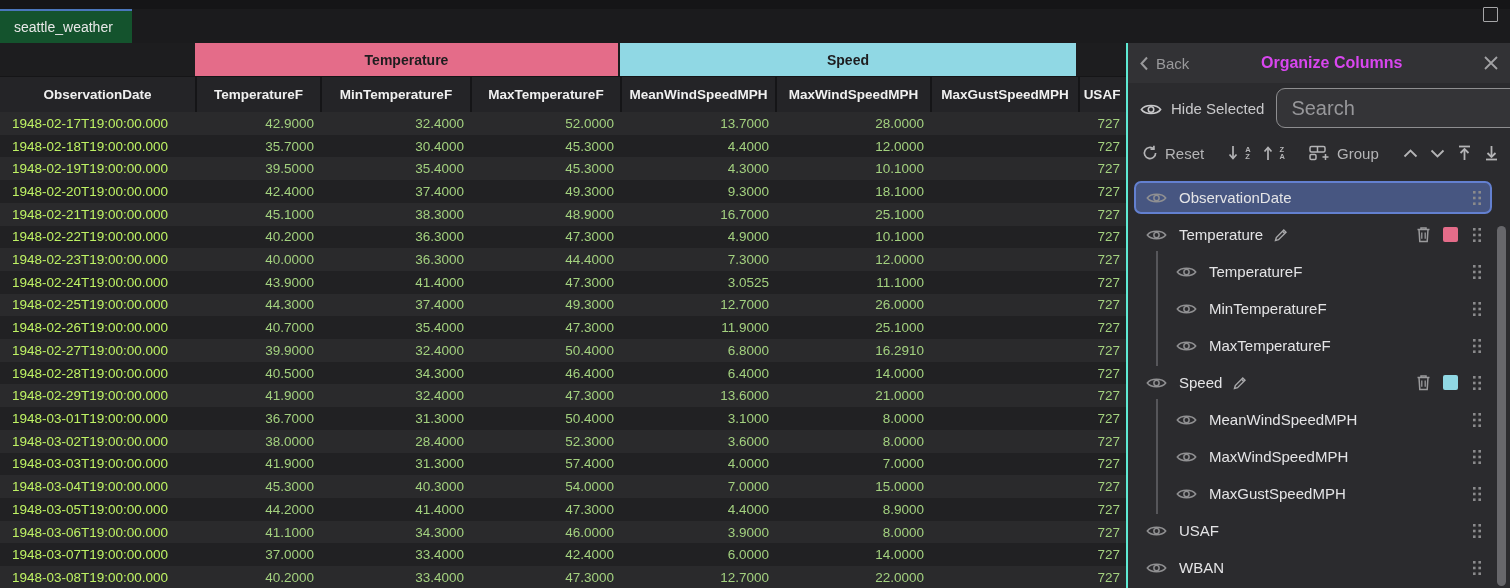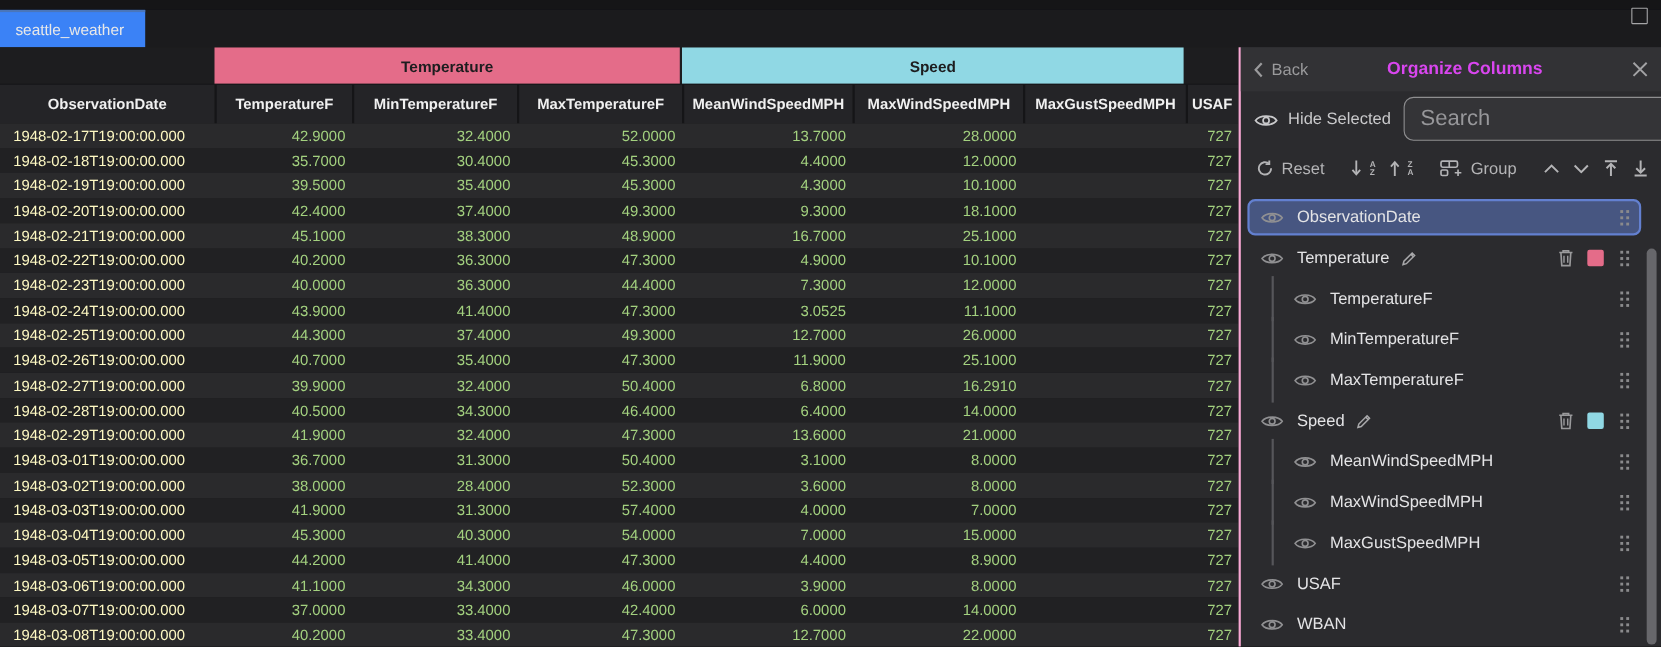--- a/index.html
+++ b/index.html
@@ -1,45 +1,45 @@
 <!DOCTYPE html>
 <html><head>
 <meta charset="utf-8">
 <style>
   html,body{margin:0;padding:0;background:#141416;}
   .screen{position:relative;width:1510px;height:588px;overflow:hidden;
     font-family:"Liberation Sans",sans-serif;background:#1d1d1f;color:#e6e6e8;}
   
   .topstrip{position:absolute;left:0;top:0;width:100%;height:9px;background:#151517;}
   .tabrow{position:absolute;left:0;top:9px;width:100%;height:34px;background:#1b1b1d;display:flex;align-items:stretch;}
-  .tab{width:132px;background:#3b82f6;border-top:2px solid #4a76bb;display:flex;align-items:center;
+  .tab{width:132px;background:#14532d;border-top:2px solid #4a76bb;display:flex;align-items:center;
     padding-left:14px;font-size:14px;color:#e8e8e8;box-sizing:border-box;}
   .winbtn{position:absolute;right:12px;top:7px;width:13px;height:13px;border:1.5px solid #a6a6a8;border-radius:1px;}
   
   .tableregion{position:absolute;left:0;top:43px;width:1126px;bottom:0;overflow:hidden;background:#1d1d1f;}
   .grouprow{display:flex;height:33px;}
   .gspacer{width:195px;}
   .gcell{display:flex;align-items:center;justify-content:center;font-weight:bold;font-size:14px;color:#1d1d1f;margin-right:2px;}
   .g-temp{width:423px;}
   .g-speed{width:456px;}
   .headrow{display:flex;height:35px;background:#242427;border-top:1px solid #151517;}
   .th{display:flex;align-items:center;justify-content:center;font-weight:bold;font-size:13.5px;color:#f0f0f0;
     box-sizing:border-box;border-left:2px solid #151517;overflow:hidden;white-space:nowrap;}
   .th:first-child{border-left:none;}
   .rows{height:477px;overflow:hidden;}
   .tr{display:flex;height:22.71px;align-items:center;}
   .tr.odd{background:#2a2a2c;}
   .tr.even{background:#212123;}
   .td{box-sizing:border-box;font-size:13.5px;white-space:nowrap;overflow:hidden;}
-  .td.date{color:#fef9c3;text-align:left;padding-left:12px;}
+  .td.date{color:#bef264;text-align:left;padding-left:12px;}
   .td.num{color:#a3d17f;text-align:right;padding-right:6px;}
   .c0{width:195px;}.c1{width:125px;}.c2{width:150px;}.c3{width:150px;}
   .c4{width:155px;}.c5{width:155px;}.c6{width:148px;}.c7{width:48px;padding-right:2px;}
   
-  .panel{position:absolute;left:1126px;top:43px;right:0;bottom:0;background:#2b2b2e;border-left:2px solid #f9a8d4;}
+  .panel{position:absolute;left:1126px;top:43px;right:0;bottom:0;background:#2b2b2e;border-left:2px solid #5eead4;}
   .phead{height:40px;background:#323235;display:flex;align-items:center;padding:0 12px;}
   .back{display:flex;align-items:center;gap:7px;color:#9a9a9c;font-size:15px;cursor:default;}
   .ptitle{flex:1;text-align:center;font-weight:bold;font-size:16px;color:#d946ef;padding-right:10px;}
   .pclose{color:#a2a2a4;display:flex;align-items:center;}
   .psub{height:50px;display:flex;align-items:center;padding:0 12px;gap:12px;}
   .hidesel{display:flex;align-items:flex-end;gap:9px;color:#c9c9cb;font-size:15px;white-space:nowrap;}
   .search{flex:1;height:38px;border:1.5px solid #8e8e90;border-radius:9px;background:#343437;display:flex;align-items:center;padding:0 10px 0 12px;}
   .search input{flex:1;background:transparent;border:none;outline:none;color:#d8d8da;font-size:20px;font-family:inherit;min-width:0;}
   .search input::placeholder{color:#97979a;}
   .ptools{height:40px;display:flex;align-items:center;padding:0 14px;gap:12px;color:#b4b4b6;font-size:15px;}

